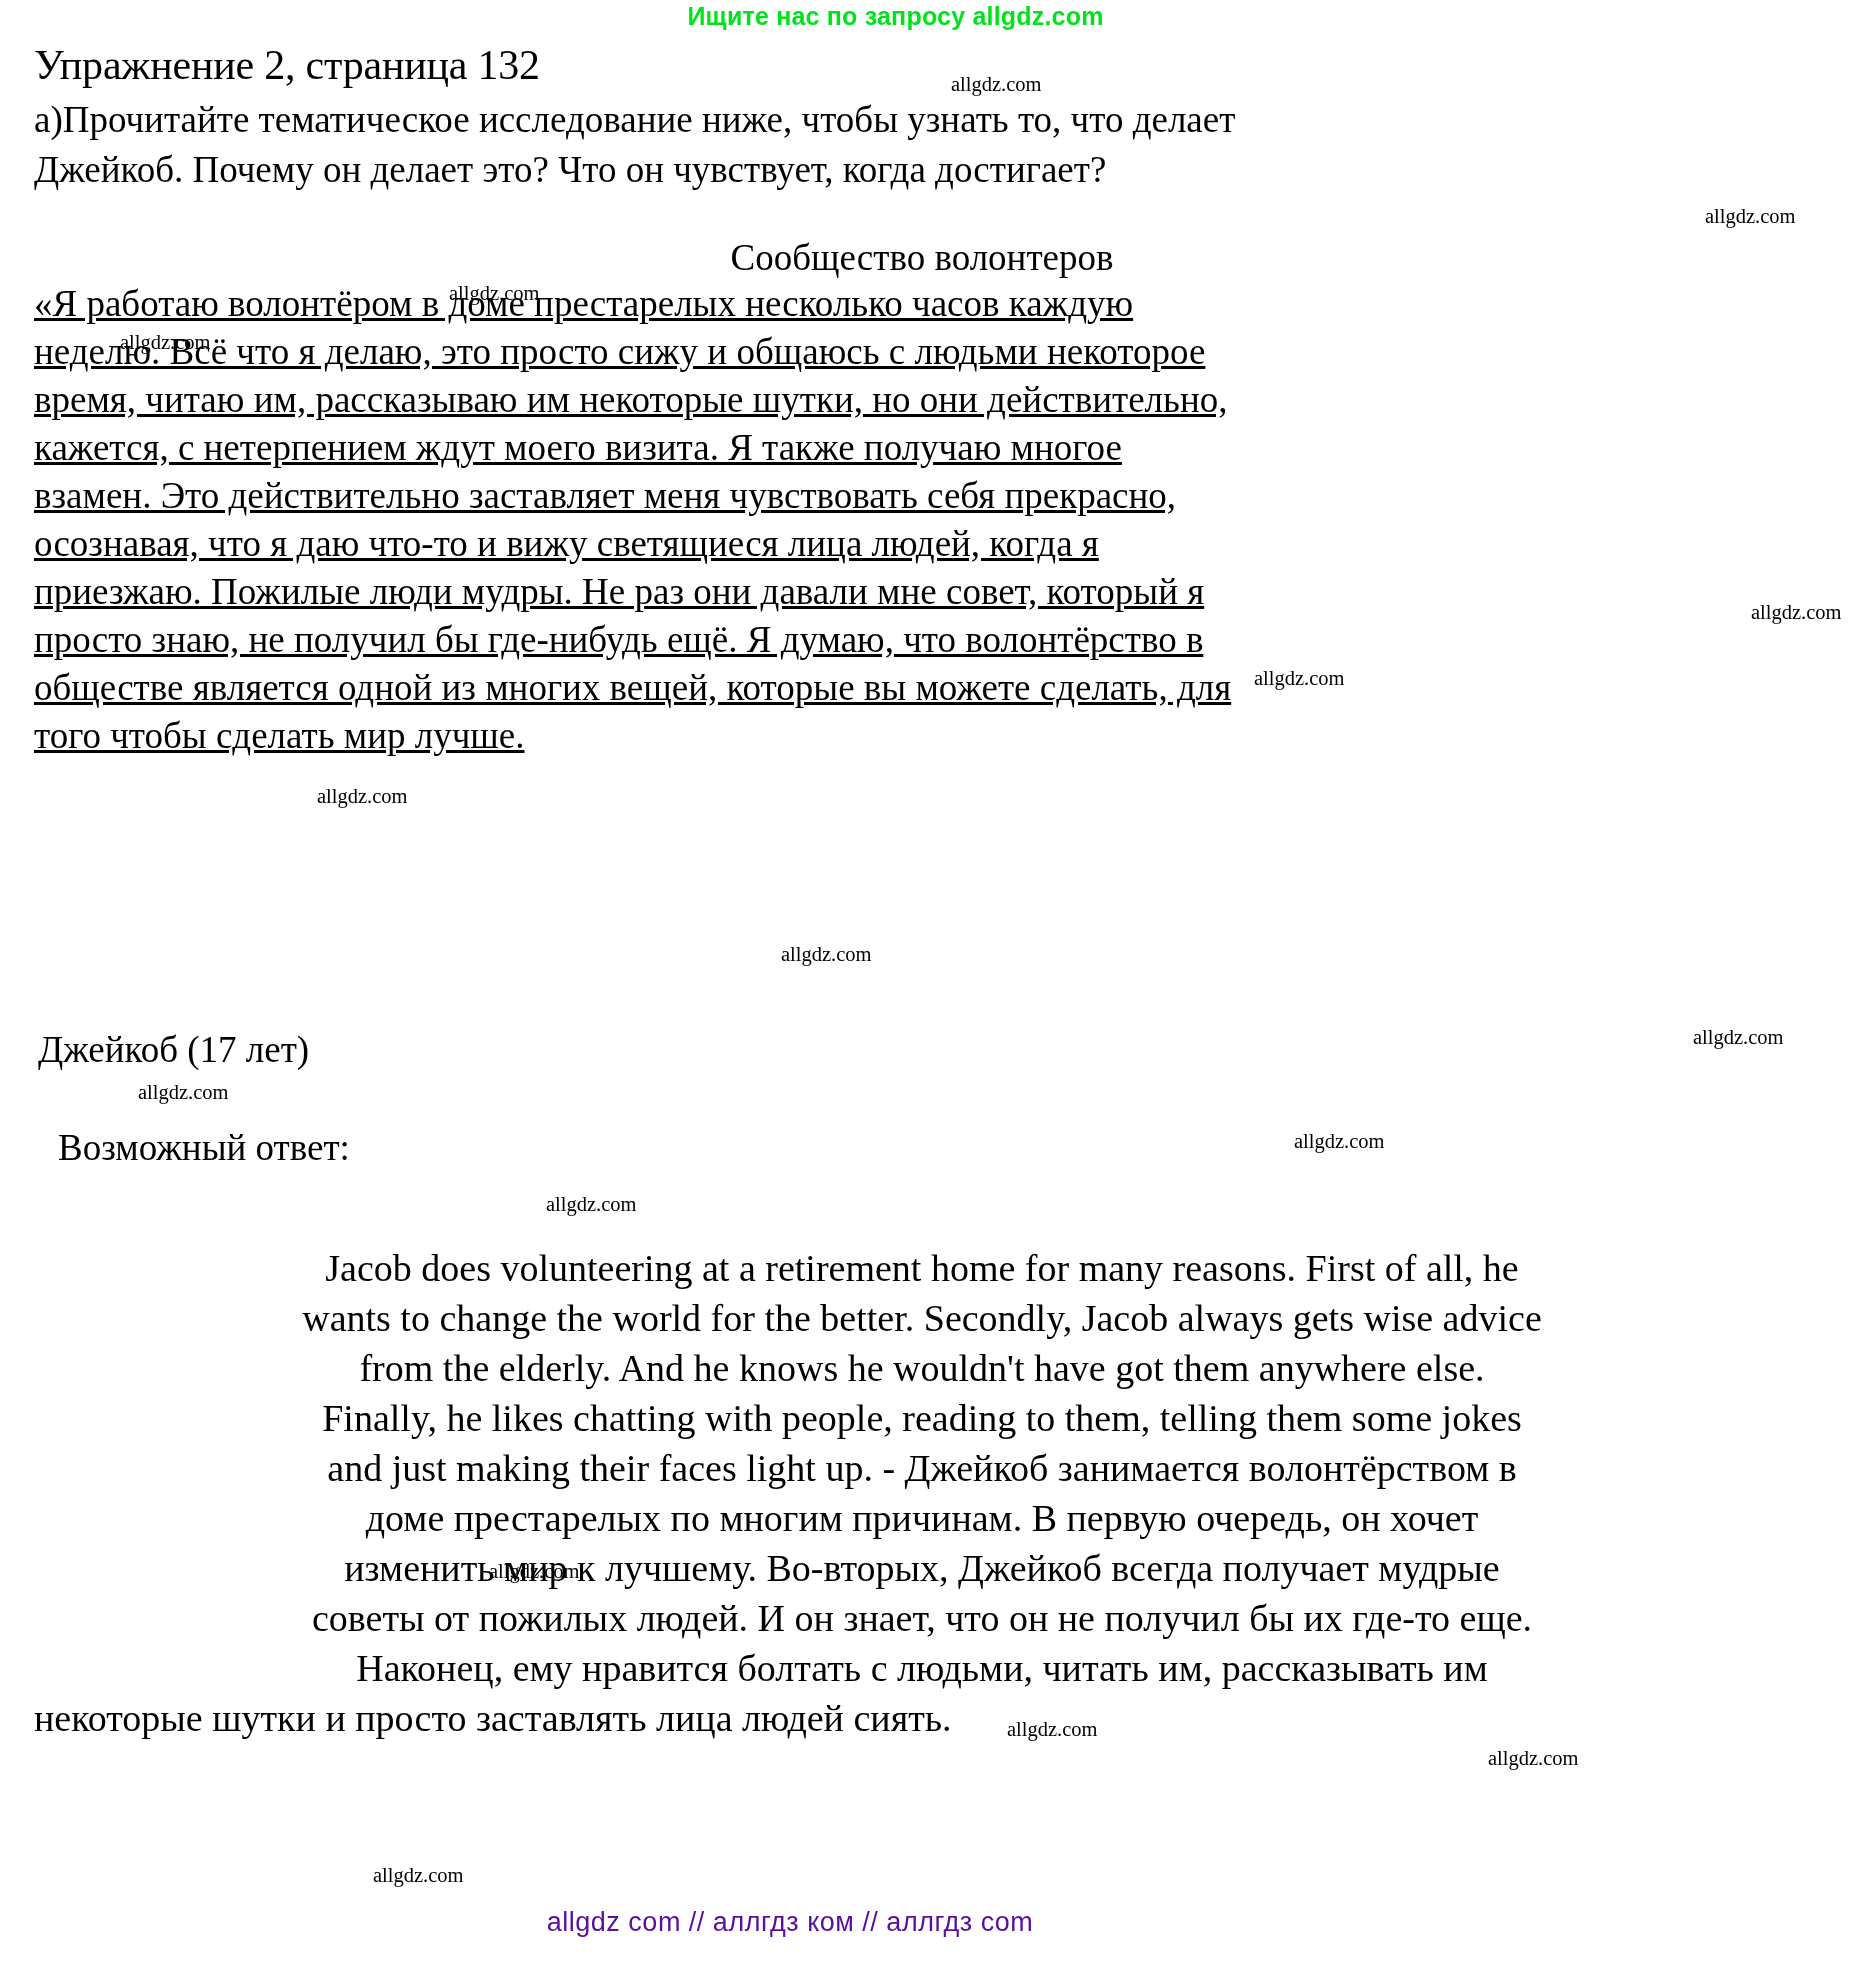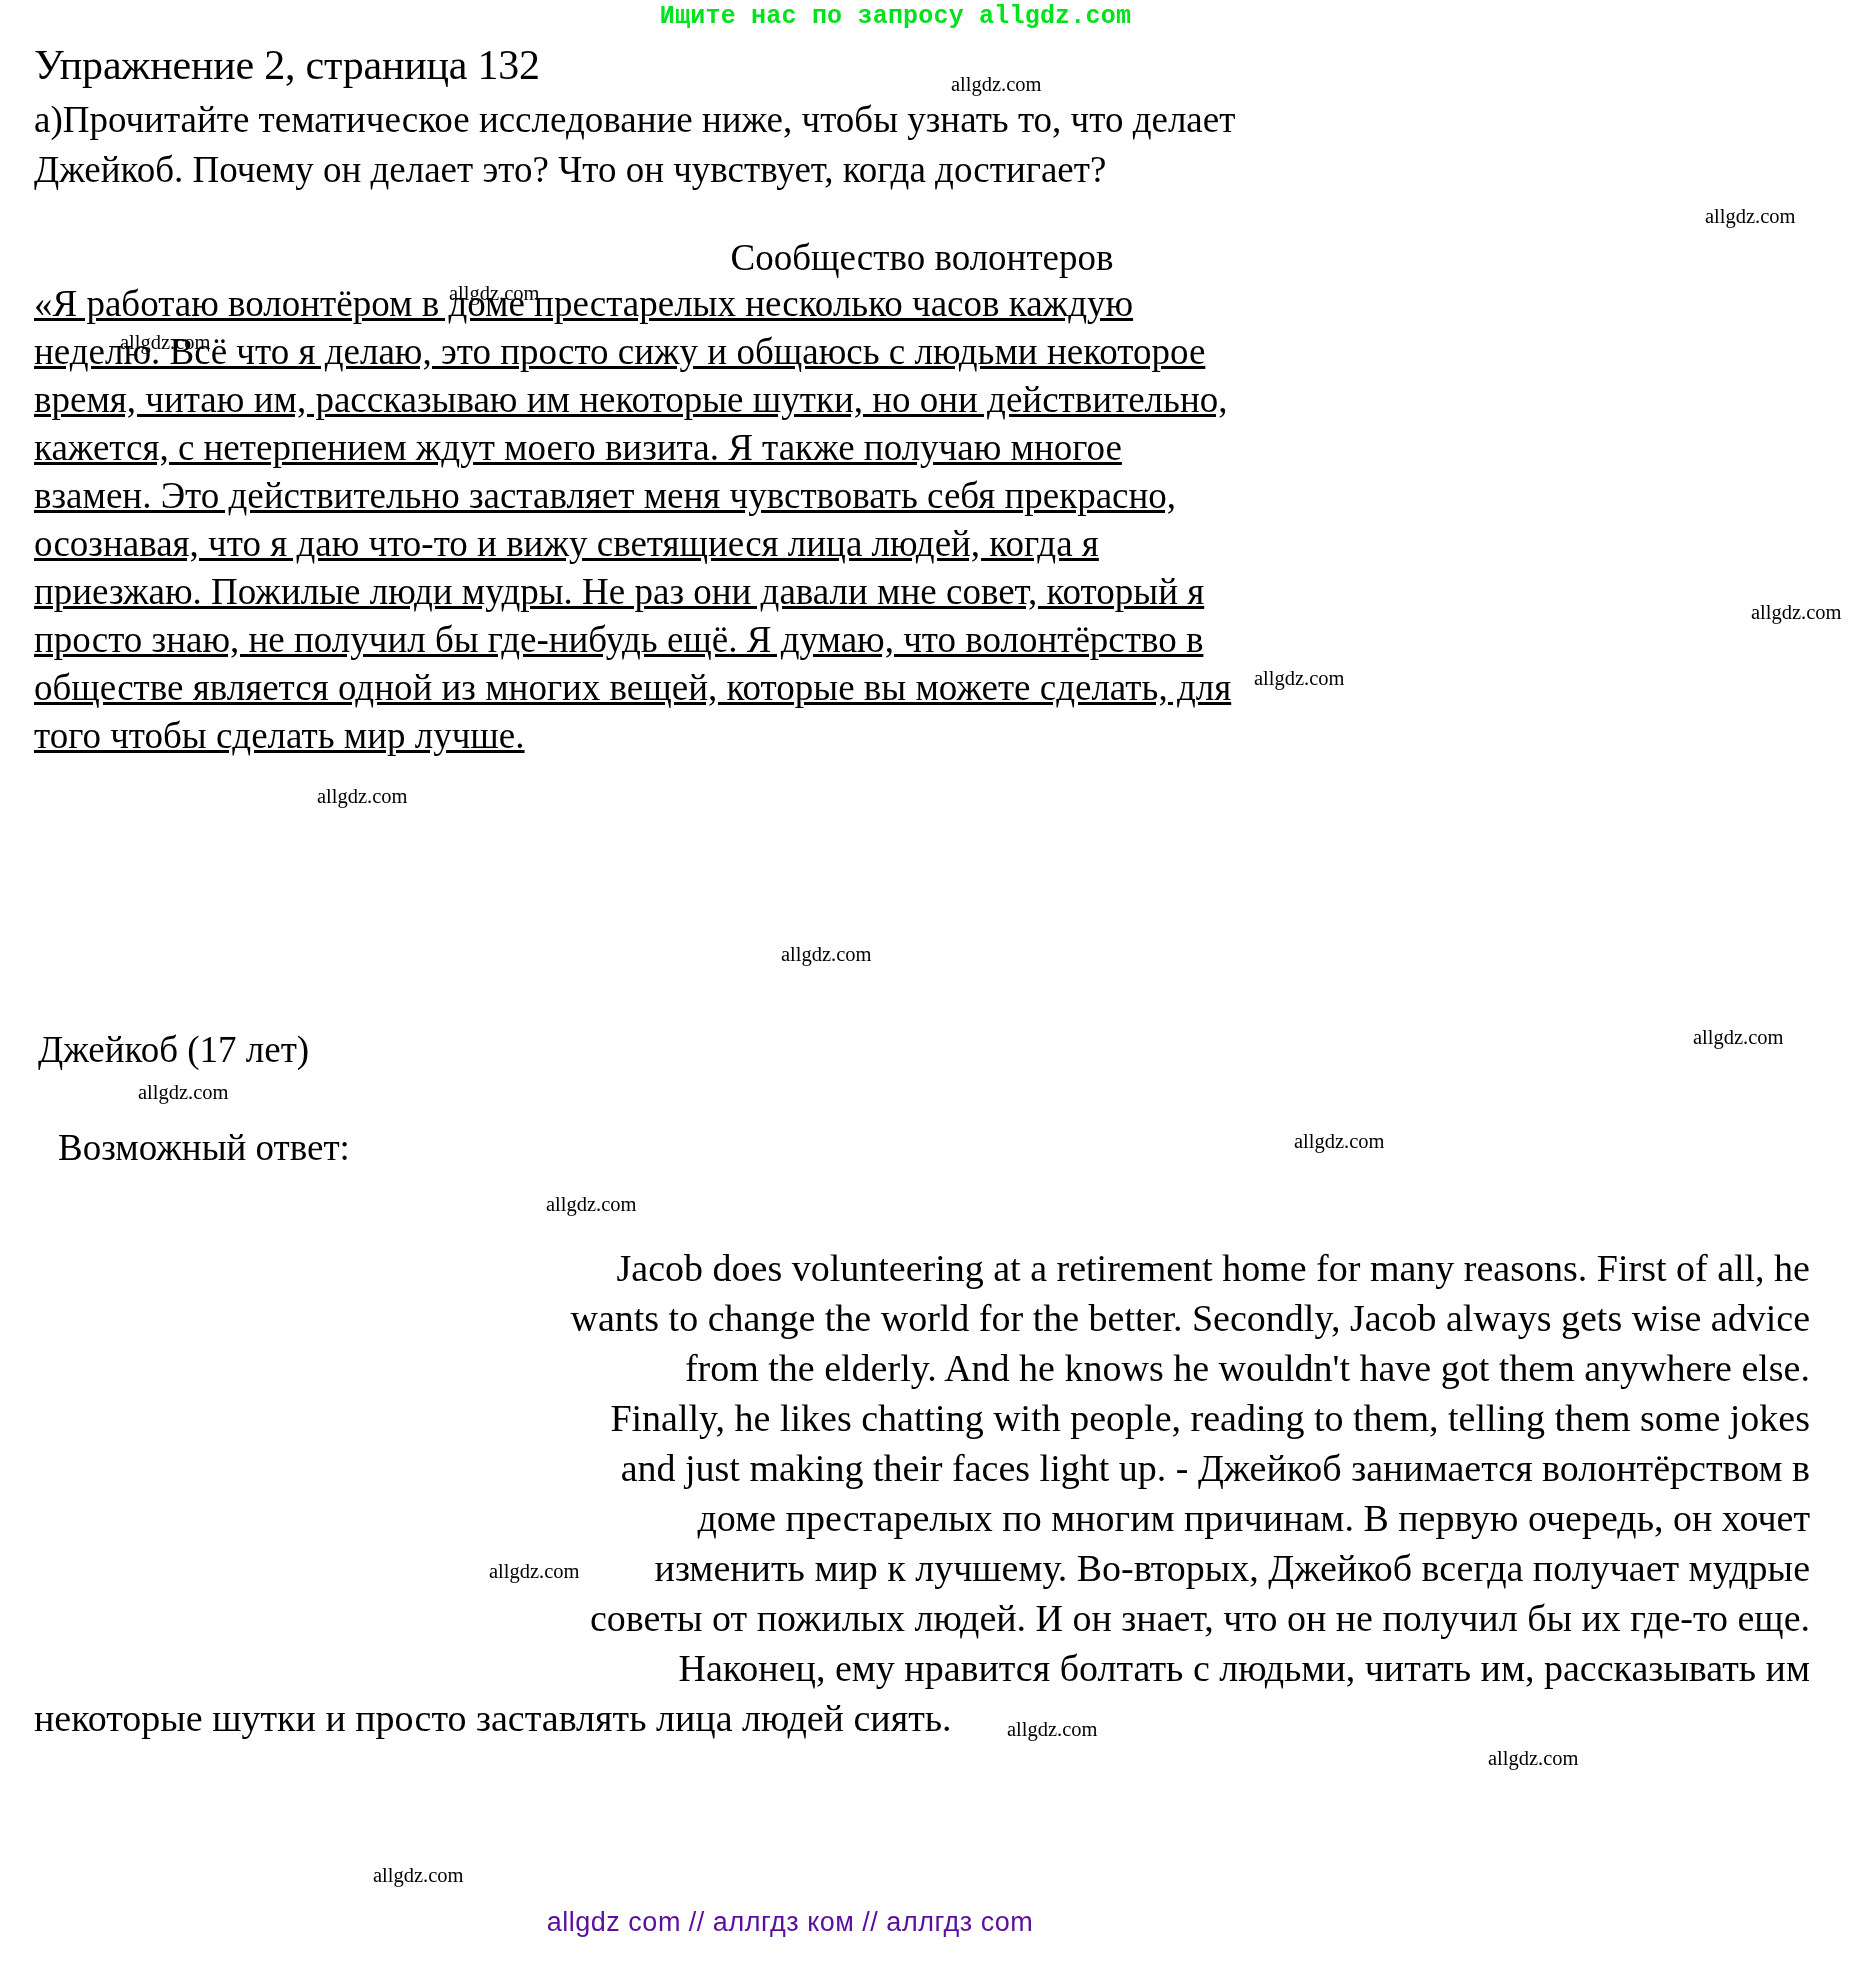--- a/index.html
+++ b/index.html
@@ -22,21 +22,21 @@
     height: 1962px;
   }
 
   
   .promo {
     position: absolute;
     top: 1.9px;
     left: 0;
     width: 1791px;
     text-align: center;
-    font-family: Liberation Mono, monospace;
+    font-family: Liberation Sans, sans-serif;
     font-size: 25px;
     font-weight: 700;
     color: #00e21a;
     letter-spacing: 0.2px;
   }
 
   
   .content {
     position: absolute;
     left: 34px;
@@ -114,21 +114,21 @@
     position: absolute;
     left: 0;
     top: 1243px;
     width: 1776px;
     font-size: 38px;
     line-height: 50px;
   }
   .answer .ln { display: block; white-space: nowrap; }
   .answer .ln.just {
     display: flex;
-    justify-content: flex-end;
+    justify-content: center;
     white-space: nowrap;
   }
 
   
   .wm {
     position: absolute;
     font-family: Liberation Serif, serif;
     font-size: 20.5px;
     color: #000000;
     white-space: nowrap;

